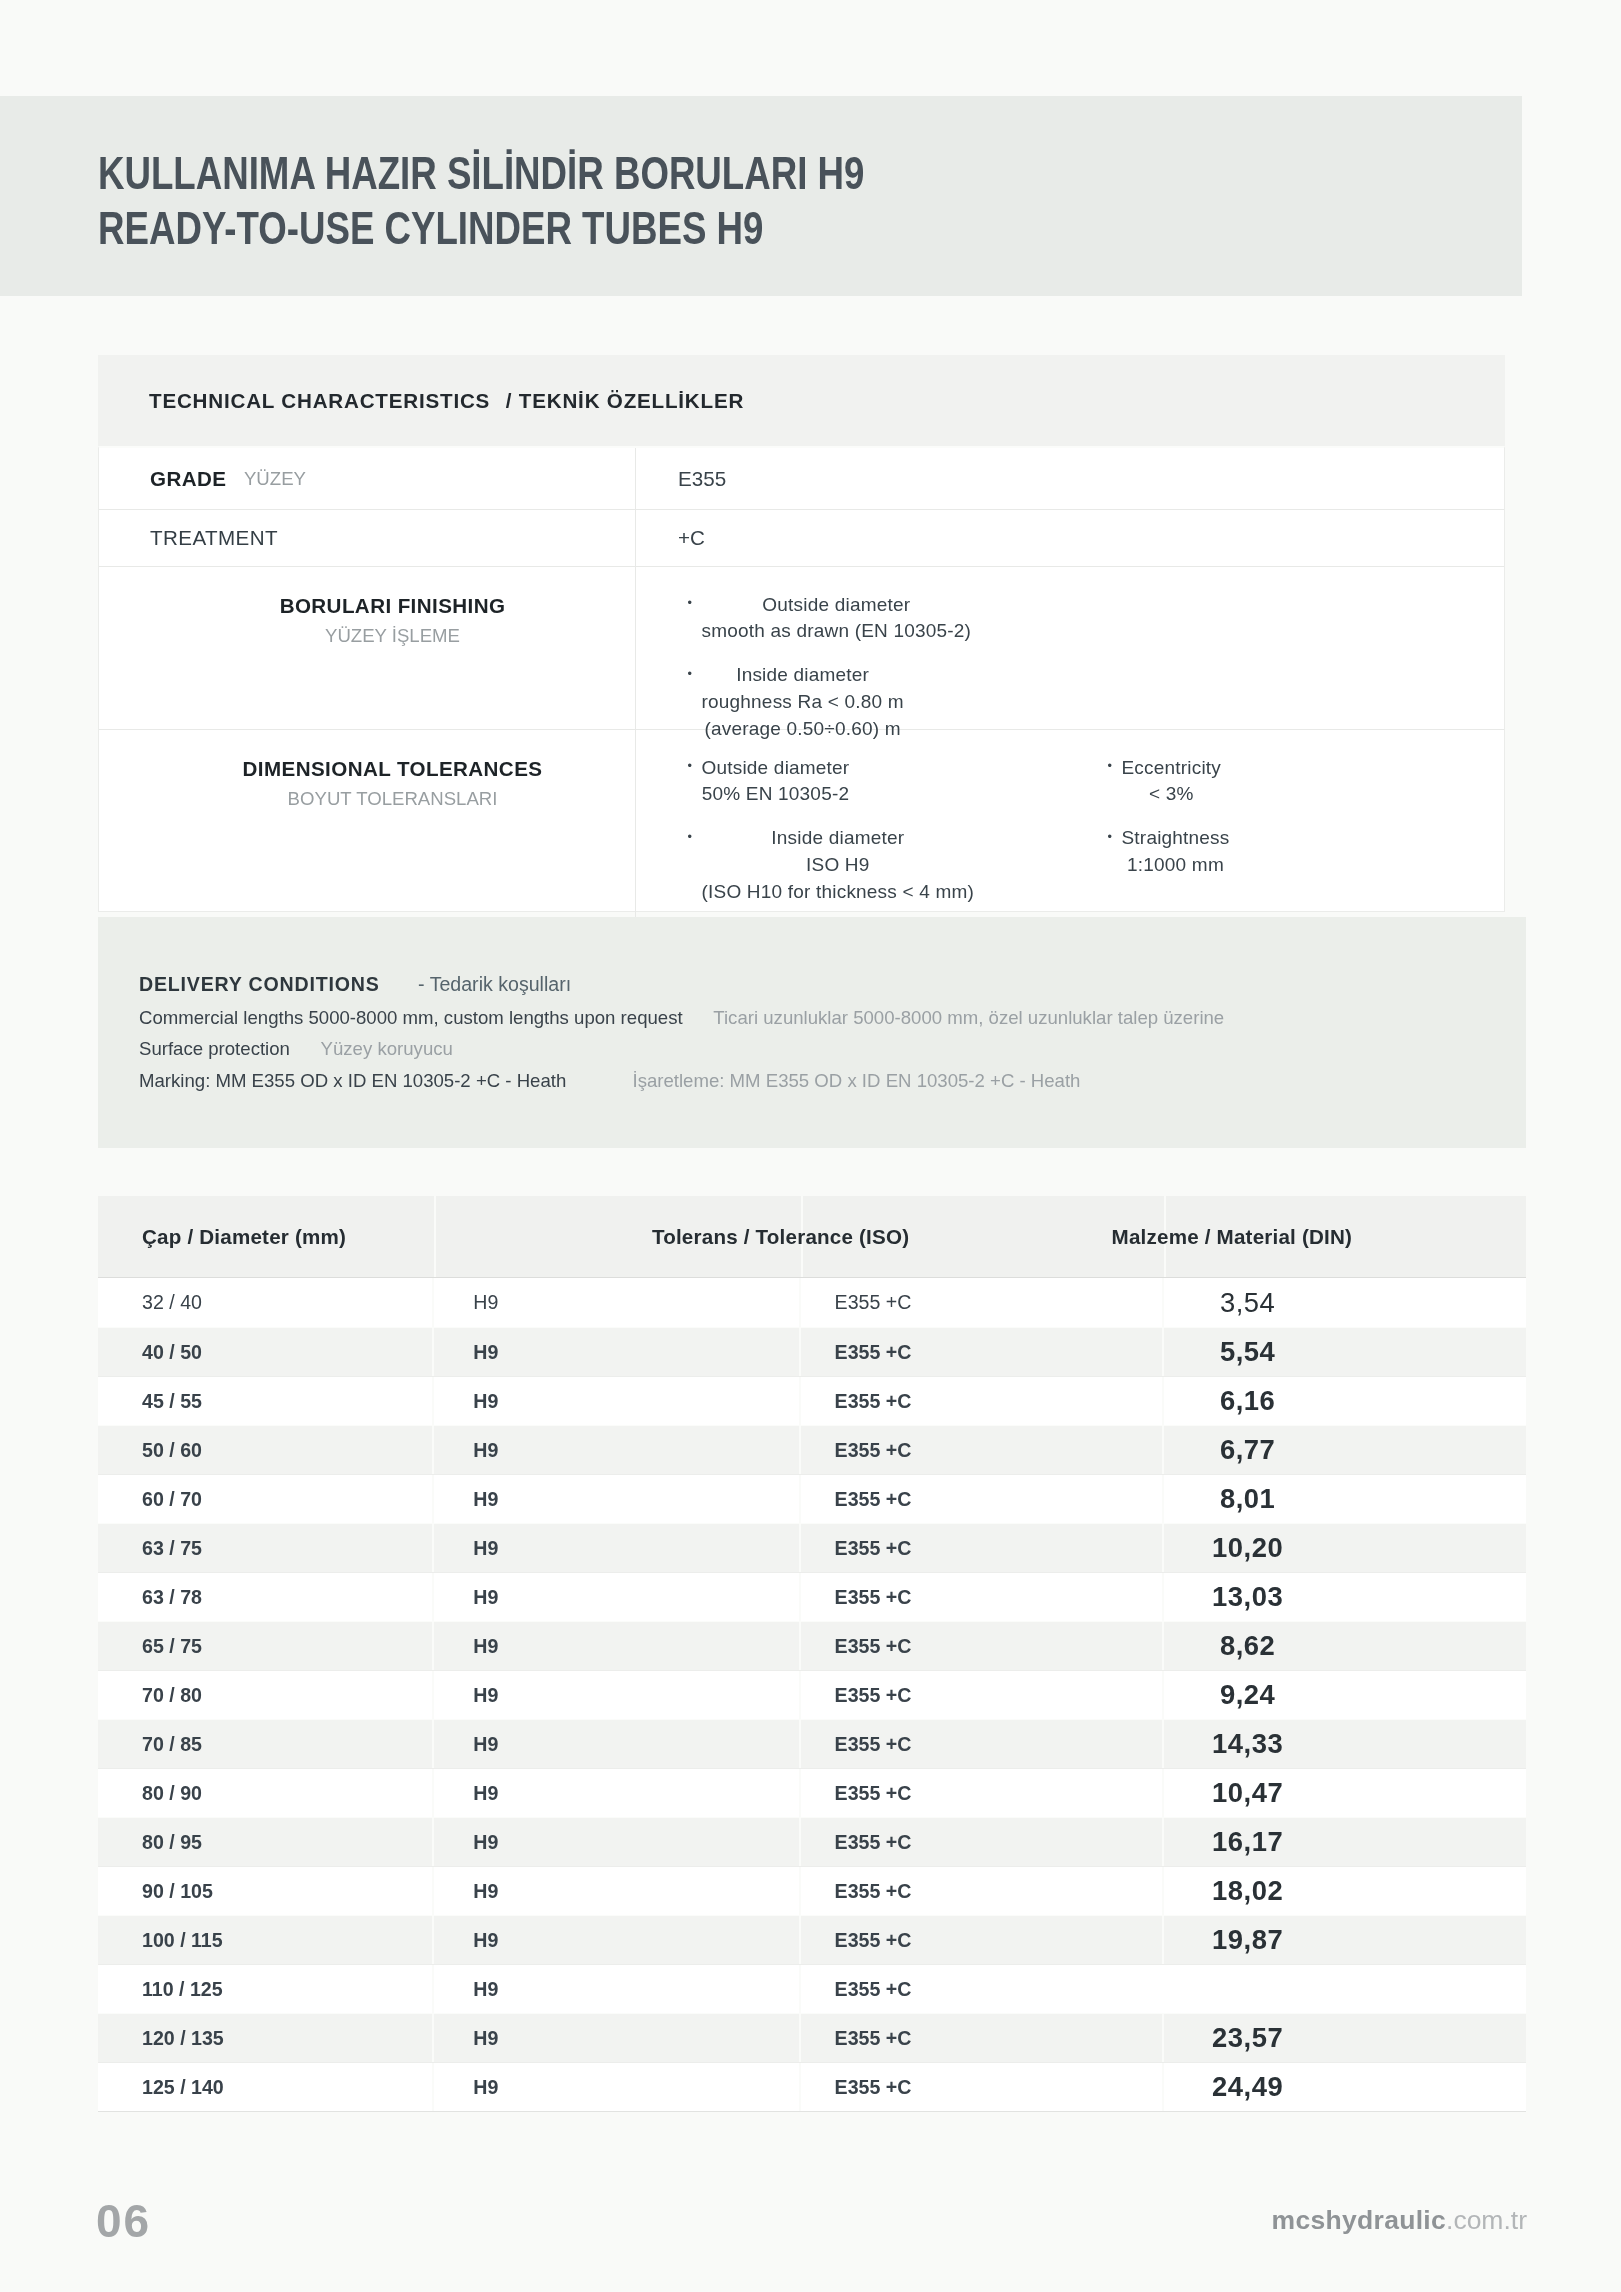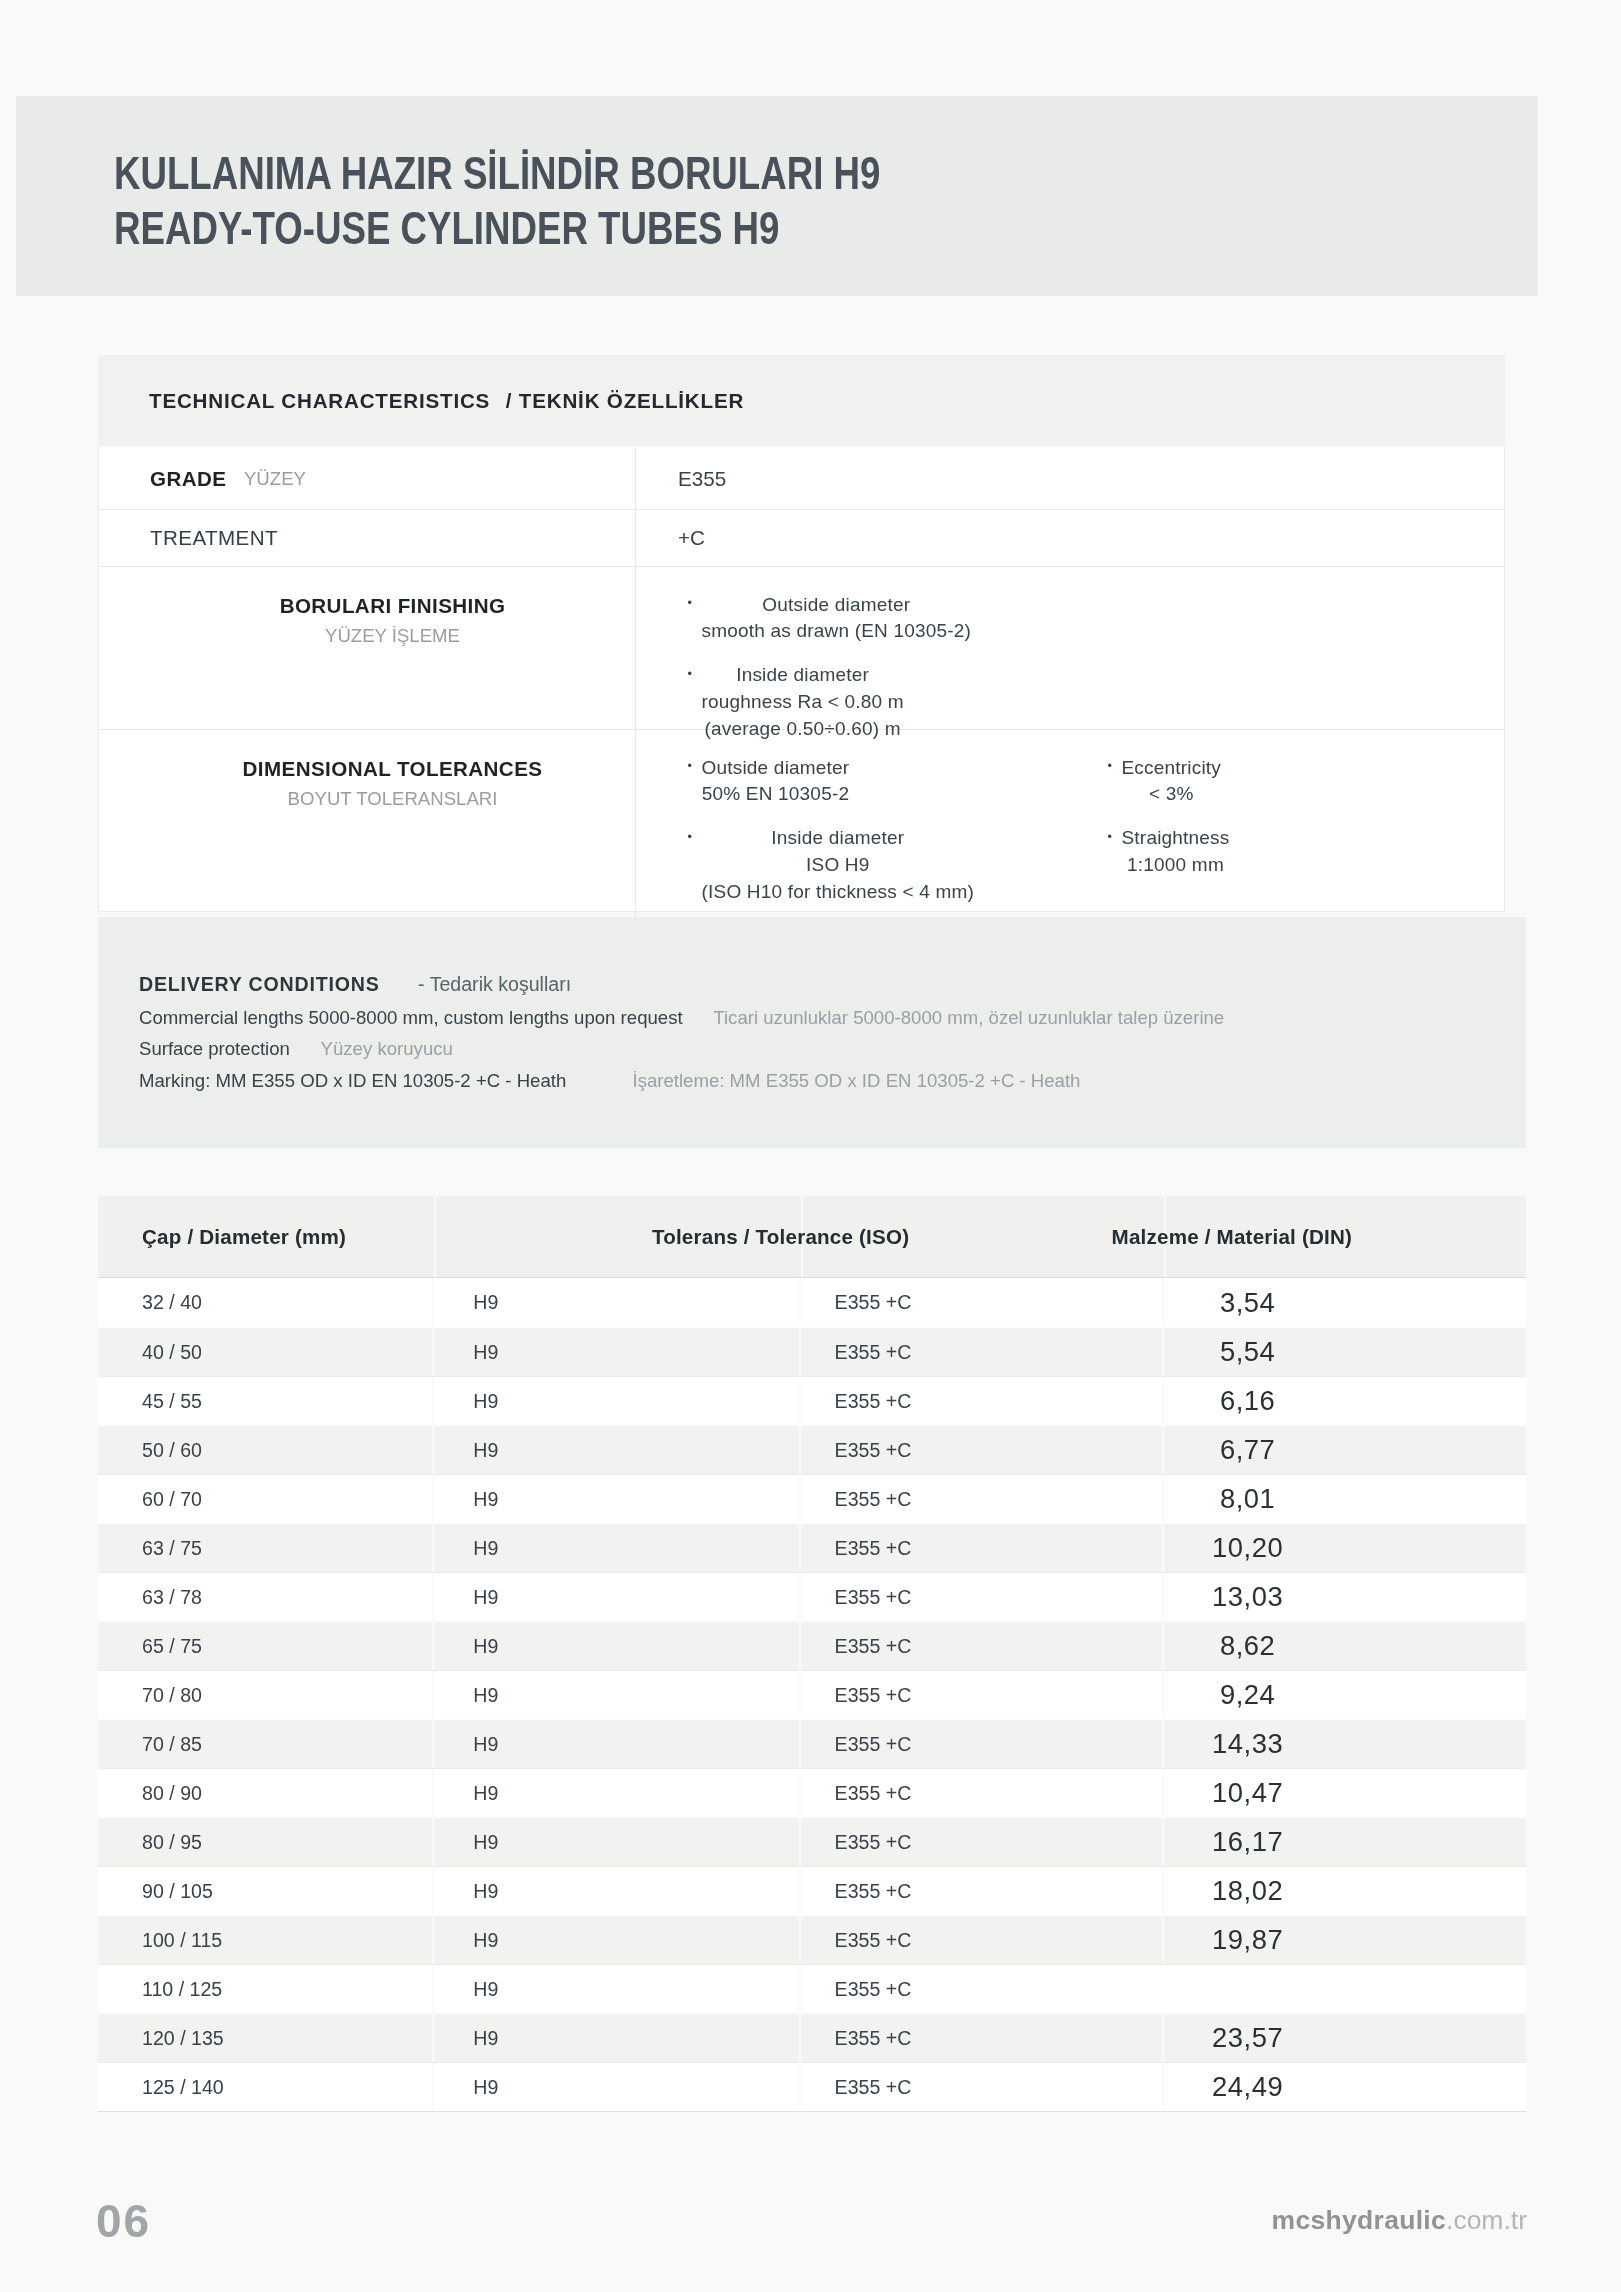--- a/index.html
+++ b/index.html
@@ -6,21 +6,21 @@
   html,body { background:#ffffff; }
   body { font-family:"Liberation Sans","DejaVu Sans",sans-serif; }
 
   .page {
     position:relative; width:1621px; height:2293px;
     background:#f9faf8; overflow:hidden; margin:0 auto;
   }
 
   
   .band {
-    position:absolute; left:16px; top:96px; width:1522px; height:200px;
+    position:absolute; left:0; top:96px; width:1522px; height:200px;
     background:#e8ebe8;
   }
   .band h1 {
     position:absolute; left:98px; top:49px;
     font-size:47px; font-weight:700; line-height:55px;
     color:#49525a; letter-spacing:0;
     transform:scaleX(0.78); transform-origin:left center;
     white-space:nowrap;
   }
 
@@ -83,21 +83,21 @@
   .thead .hlabel { font-size:20.6px; font-weight:700; color:#262d32; letter-spacing:0.2px; }
   .thead .hlabel-1 { position:absolute; left:44px; top:50%; transform:translateY(-50%); }
   .thead .hlabel-2 { position:absolute; left:47.8%; top:50%; transform:translate(-50%,-50%); }
   .thead .hlabel-3 { position:absolute; left:79.4%; top:50%; transform:translate(-50%,-50%); }
 
   .tbody { border-bottom:1px solid #e2e3e1; }
   .trow {
     display:grid; grid-template-columns:23.55% 25.65% 25.46% 25.34%;
     height:49px; background:#ffffff;
   }
-  .trow + .trow { border-top:1px solid #ecedeb; }
+  .trow + .trow { border-top:1px solid #ecedeb;font-weight:bold; }
   .trow.striped { background:#f2f3f1; border-top:1px solid #fbfcfa; }
   .tcell { display:flex; align-items:center; font-size:19.6px; color:#39424a; border-right:2px solid #fafbf9; }
   .tcell:last-child { border-right:none; }
   .tcell.c0 { padding-left:44px; }
   .tcell.c1 { padding-left:39px; }
   .tcell.c2 { padding-left:34px; }
   .tcell.c3 { padding-left:0; }
   .tcell.c3 .num {
     display:inline-block; width:167px; text-align:center;
     font-size:27.4px; color:#2a3136; letter-spacing:0.5px;

